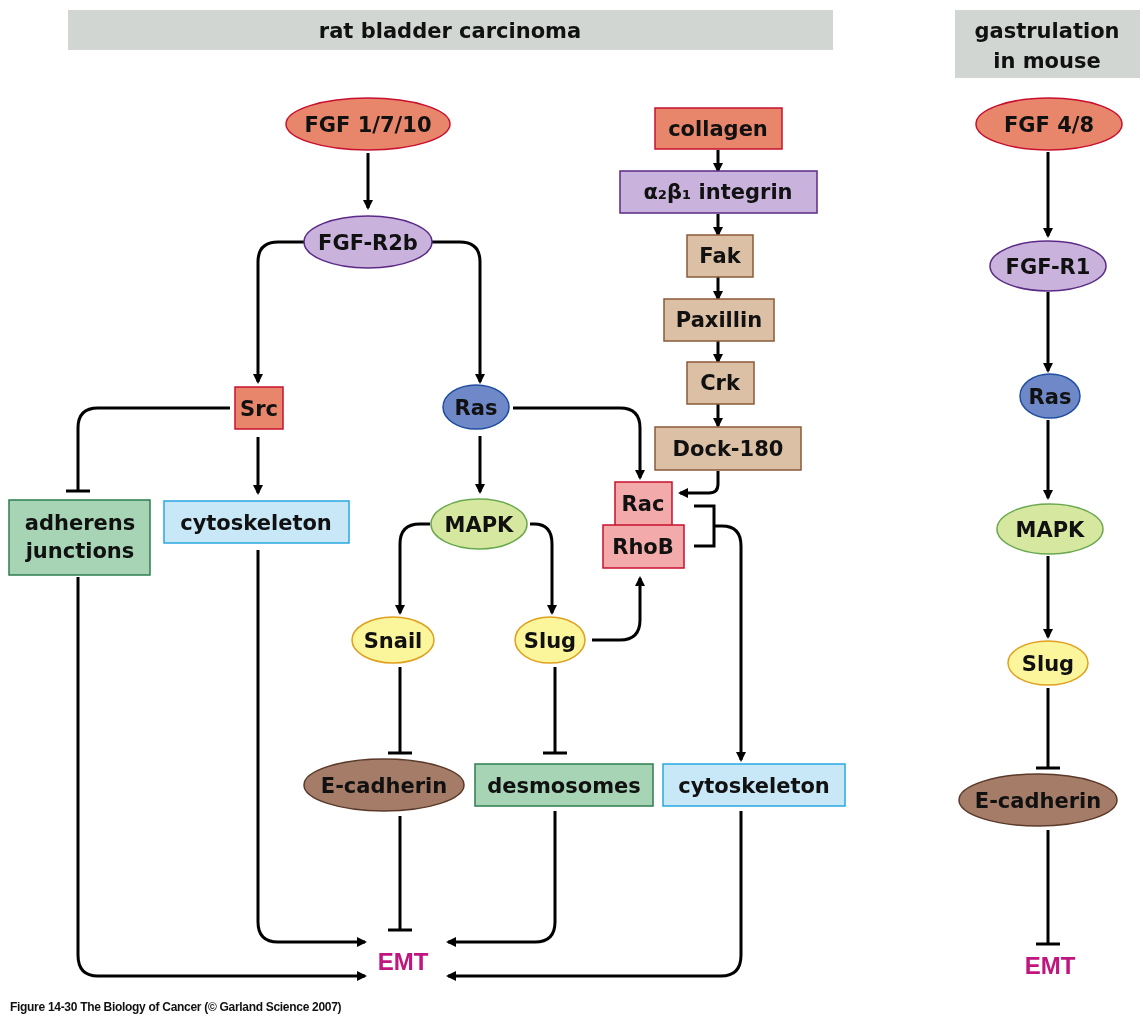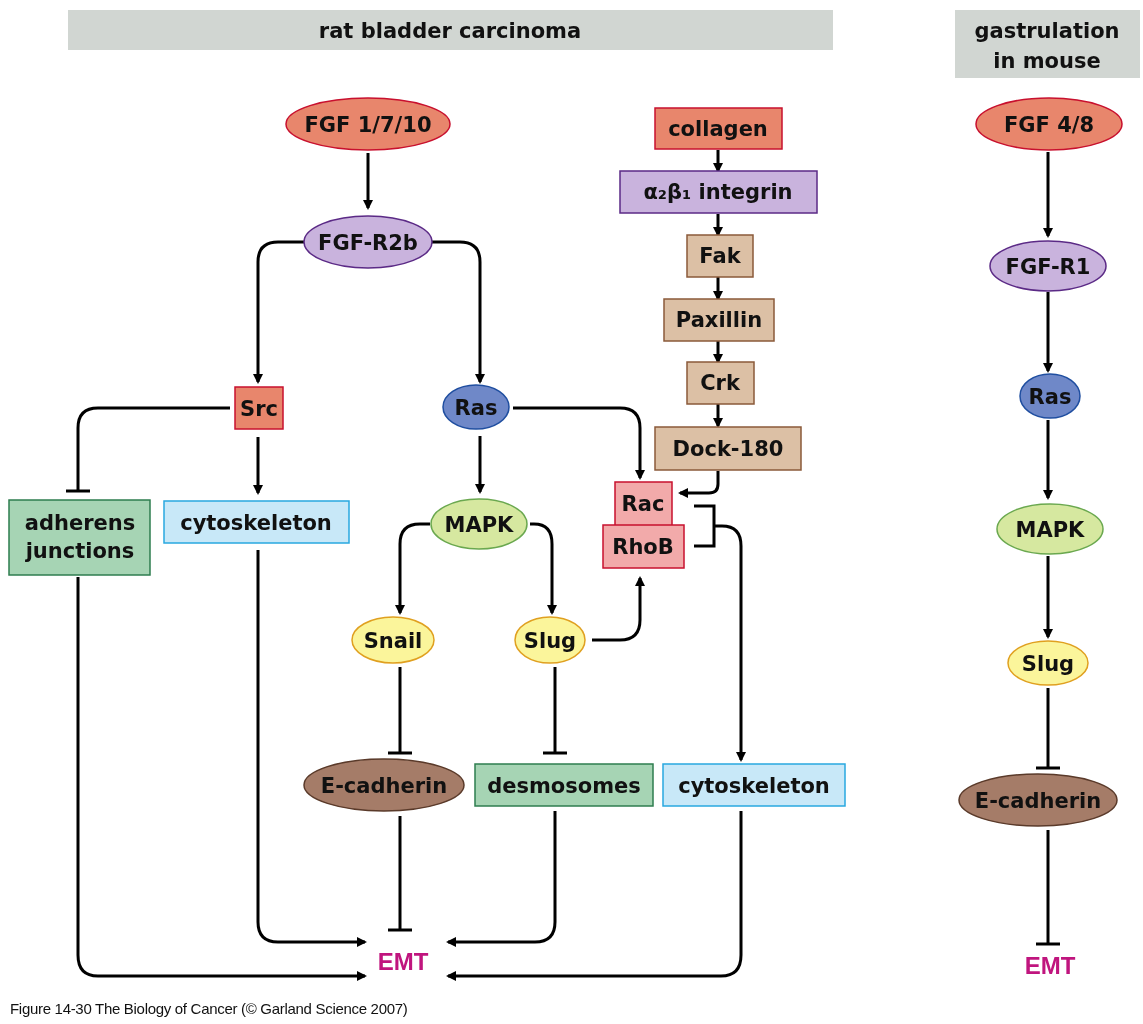--- a/index.html
+++ b/index.html
@@ -1,21 +1,21 @@
 <!DOCTYPE html>
 <html><head>
 <meta charset="utf-8">
 <style>
   html, body { margin:0; padding:0; background:#ffffff; }
   body { width:1143px; height:1024px; position:relative; overflow:hidden; font-family:"DejaVu Sans", sans-serif; }
   svg { position:absolute; left:0; top:0; }
   .node-text { font-family:"DejaVu Sans", sans-serif; font-weight:bold; font-size:21px; fill:#111; }
   .hdr-text { font-family:"DejaVu Sans", sans-serif; font-weight:bold; font-size:21px; fill:#111; }
   .emt-text { font-family:"Liberation Sans", sans-serif; font-weight:bold; font-size:24px; }
-  .caption { position:absolute; left:10px; top:1000px; font-family:"Liberation Sans", sans-serif; font-weight:normal; font-size:15px; color:#111; letter-spacing:-0.3px; }
+  .caption { position:absolute; left:10px; top:1000px; font-family:"Liberation Sans", sans-serif; font-weight:bold; font-size:12px; color:#111; letter-spacing:-0.3px; }
   .edge { fill:none; stroke:#000; stroke-width:3; }
 </style>
 </head>
 <body>
 
 <svg width="1143" height="1024" viewBox="0 0 1143 1024">
   <defs>
     <marker id="arr" markerWidth="10" markerHeight="10" refX="8" refY="5" orient="auto" markerUnits="userSpaceOnUse">
       <path d="M0,0 L10,5 L0,10 z" fill="#000"></path>
     </marker>

